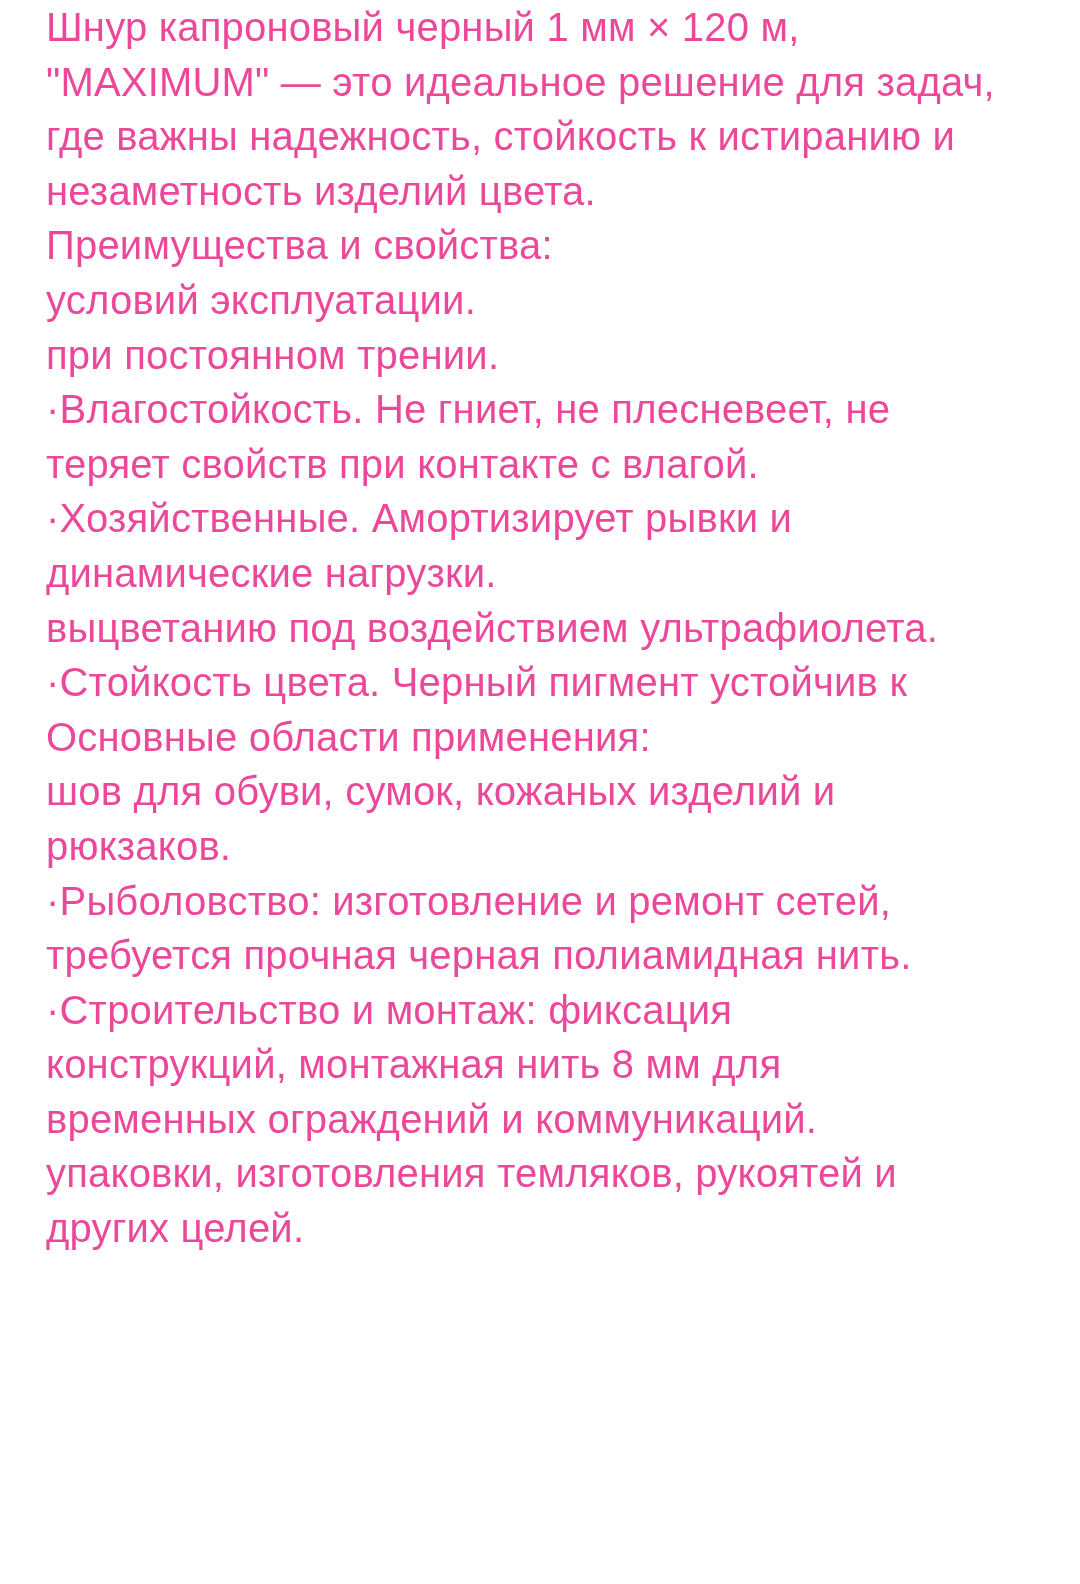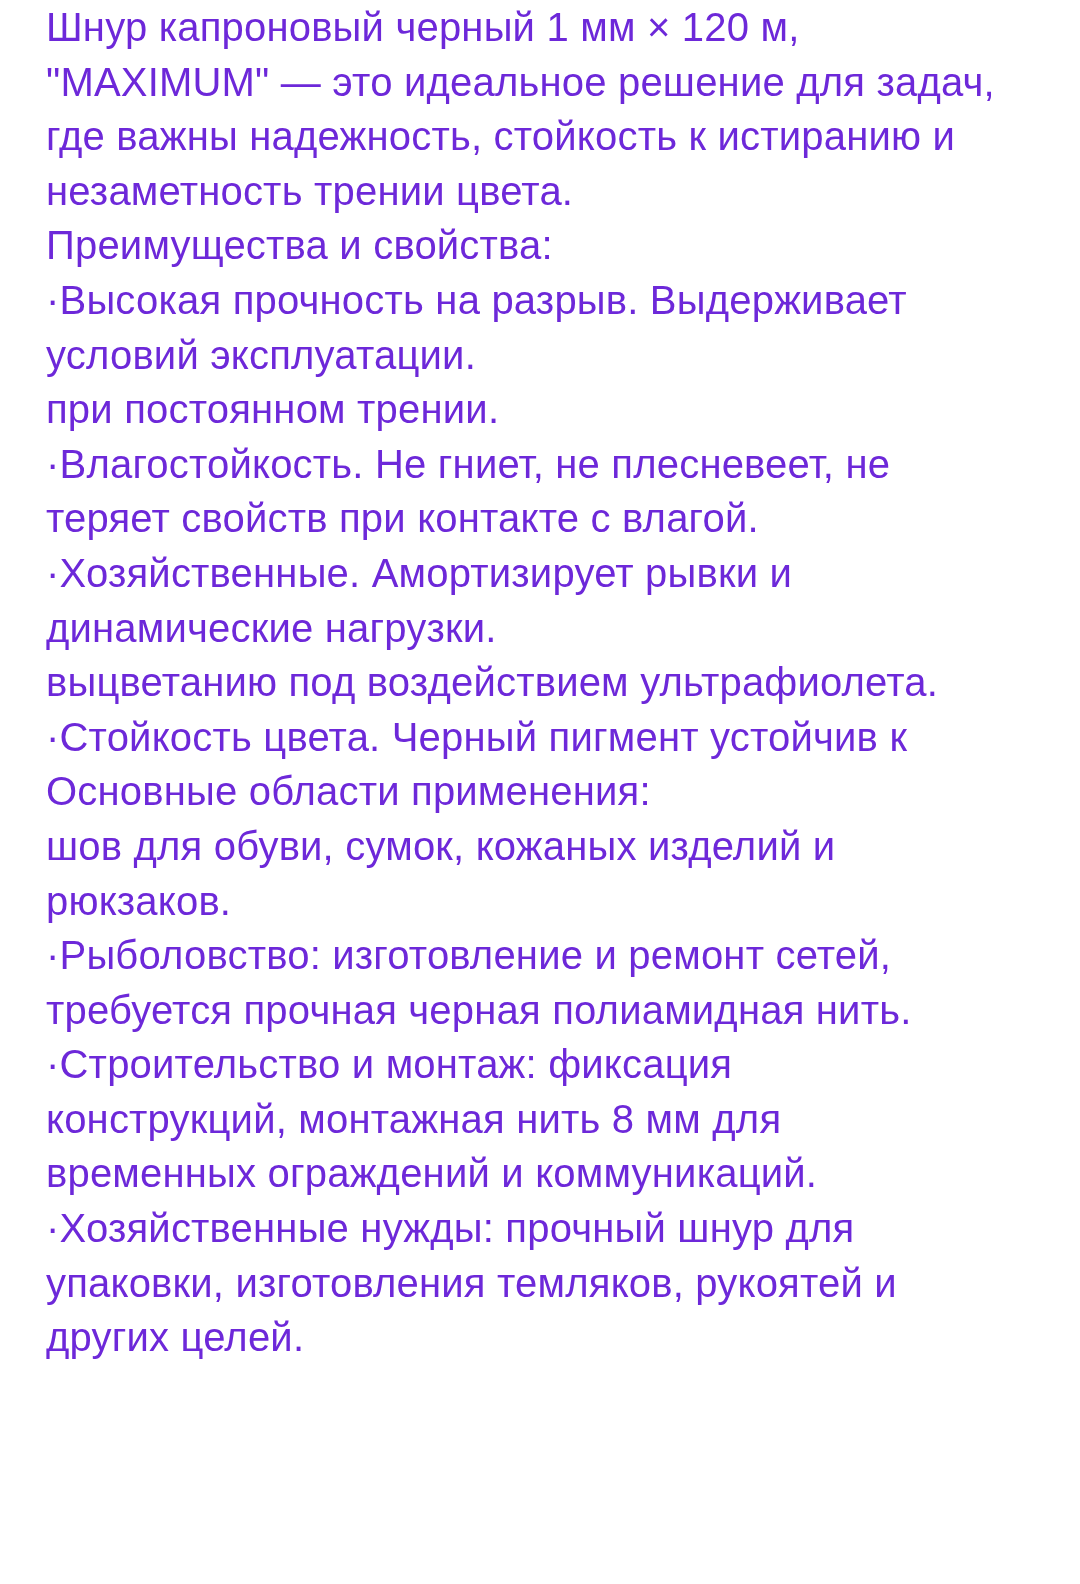--- a/index.html
+++ b/index.html
@@ -9,52 +9,50 @@
   }
   body {
     width: 1080px;
     height: 1584px;
     overflow: hidden;
     font-family: "Liberation Sans", "DejaVu Sans", sans-serif;
   }
   .description {
     box-sizing: border-box;
     padding: 0 20px 0 46px;
-    color: #6d28d9;
+    color: #ec4899;
     font-size: 40px;
     line-height: 54.6px;
     font-weight: 400;
   }
   .line {
     white-space: nowrap;
     letter-spacing: 0.2px;
   }
 </style>
 </head>
 <body>
 
 <div class="description">
   <div class="line">Шнур капроновый черный 1 мм × 120 м,</div>
   <div class="line">"MAXIMUM" — это идеальное решение для задач,</div>
   <div class="line">где важны надежность, стойкость к истиранию и</div>
-  <div class="line">незаметность трении цвета.</div>
+  <div class="line">незаметность изделий цвета.</div>
   <div class="line">Преимущества и свойства:</div>
-  <div class="line">·Высокая прочность на разрыв. Выдерживает</div>
   <div class="line">условий эксплуатации.</div>
   <div class="line">при постоянном трении.</div>
   <div class="line">·Влагостойкость. Не гниет, не плесневеет, не</div>
   <div class="line">теряет свойств при контакте с влагой.</div>
   <div class="line">·Хозяйственные. Амортизирует рывки и</div>
   <div class="line">динамические нагрузки.</div>
   <div class="line">выцветанию под воздействием ультрафиолета.</div>
   <div class="line">·Стойкость цвета. Черный пигмент устойчив к</div>
   <div class="line">Основные области применения:</div>
   <div class="line">шов для обуви, сумок, кожаных изделий и</div>
   <div class="line">рюкзаков.</div>
   <div class="line">·Рыболовство: изготовление и ремонт сетей,</div>
   <div class="line">требуется прочная черная полиамидная нить.</div>
   <div class="line">·Строительство и монтаж: фиксация</div>
   <div class="line">конструкций, монтажная нить 8 мм для</div>
   <div class="line">временных ограждений и коммуникаций.</div>
-  <div class="line">·Хозяйственные нужды: прочный шнур для</div>
   <div class="line">упаковки, изготовления темляков, рукоятей и</div>
   <div class="line">других целей.</div>
 </div>
 
 </body></html>

